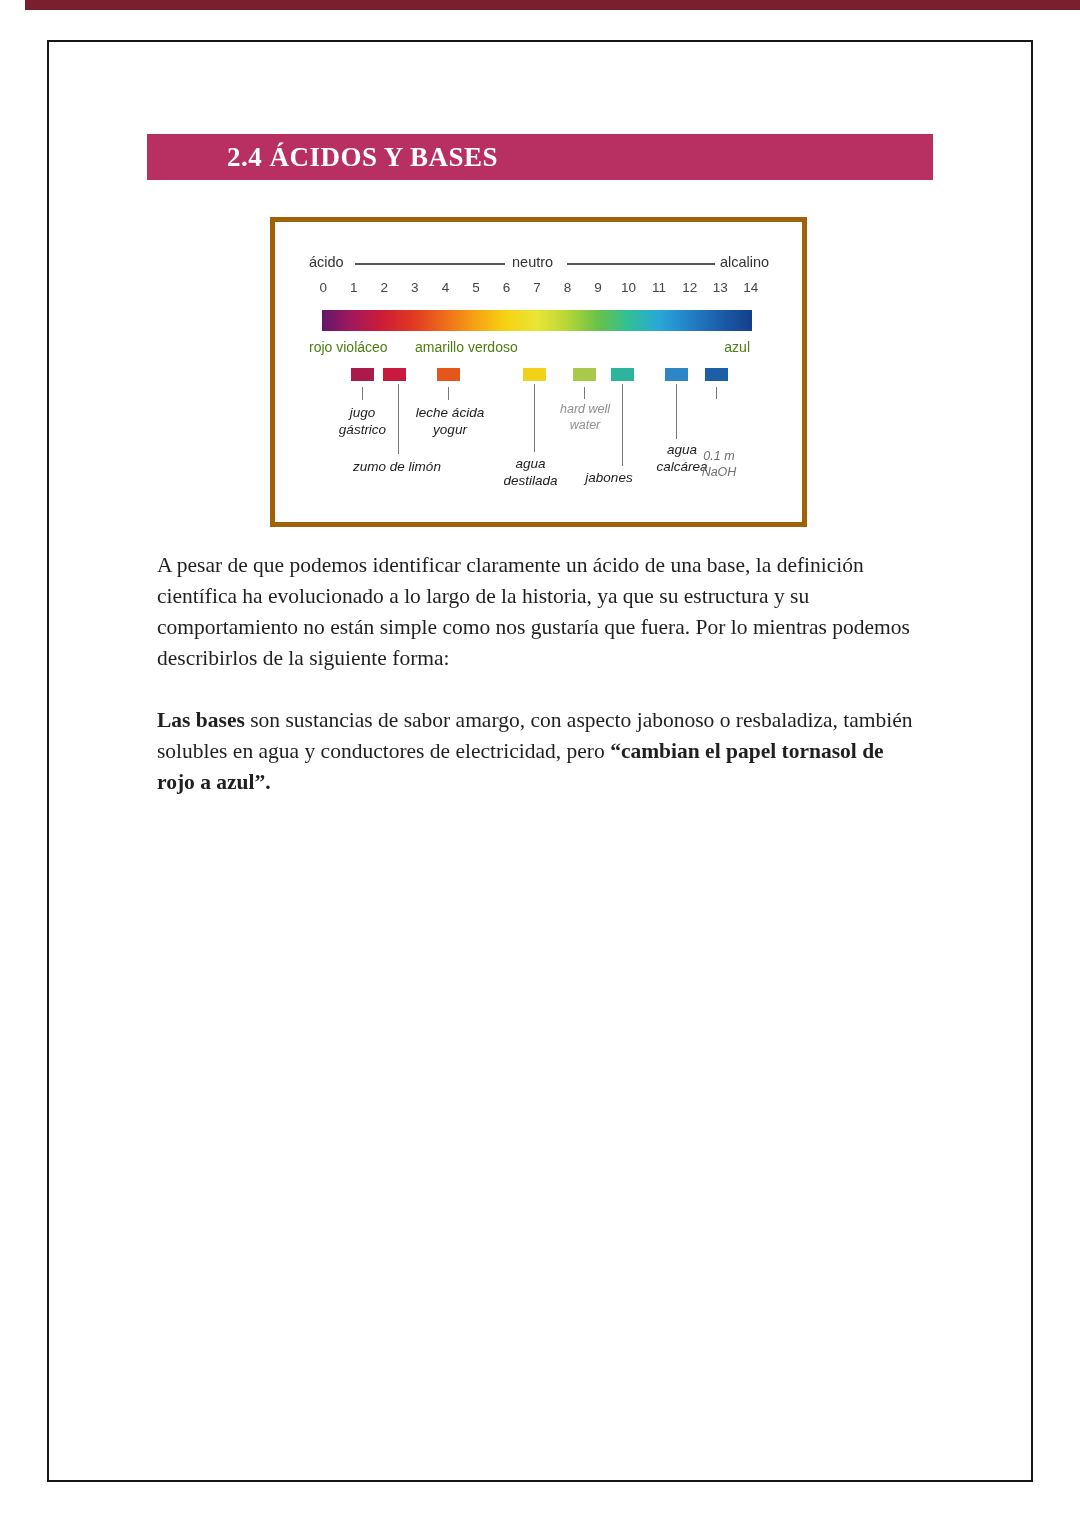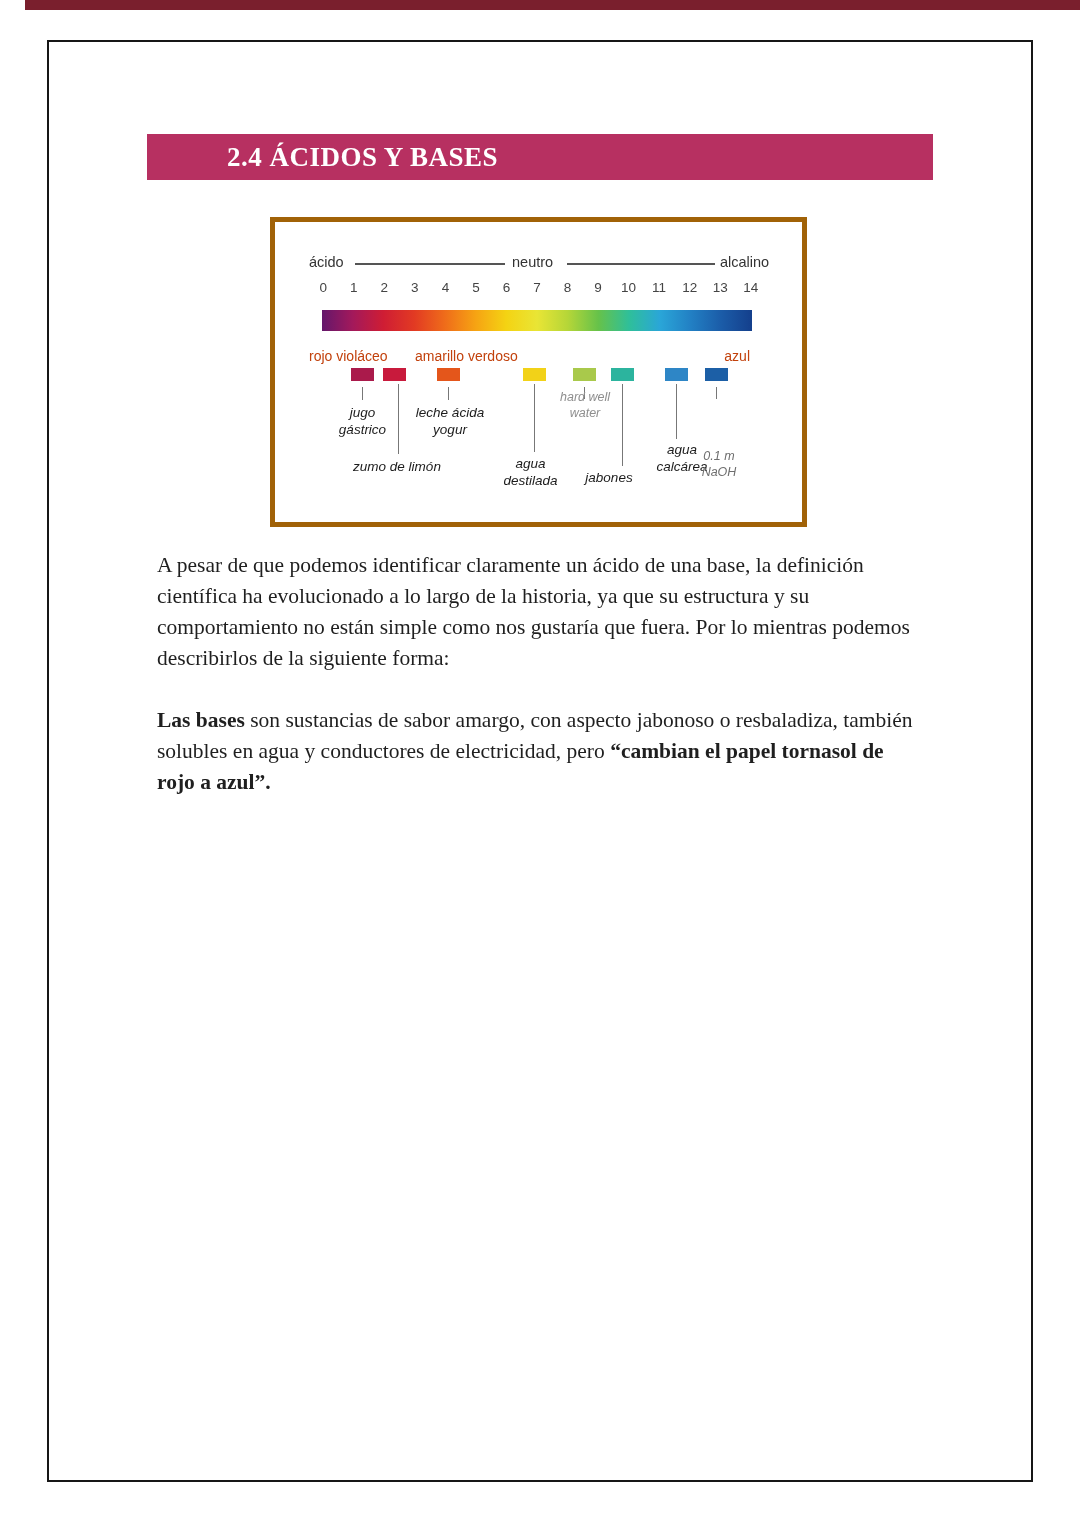--- a/index.html
+++ b/index.html
@@ -27,21 +27,21 @@
   }
   .flabel { position:absolute; font-size:14.5px; color:#333; }
   .hline { position:absolute; height:1.5px; background:#555; }
   .vline { position:absolute; width:1px; background:#777; }
   .tick-row {
     position:absolute; left:33px; top:58px; width:458px; display:flex;
     font-size:13.5px; color:#444;
   }
   .tick-row span { flex:1; text-align:center; }
   .grad-bar { position:absolute; left:47px; top:88px; width:430px; height:21px; }
-  .cname { position:absolute; top:126px; font-size:14px; color:#c2410c; }
+  .cname { position:absolute; top:117px; font-size:14px; color:#4d7c0f; }
   .swatch { position:absolute; top:146px; width:23px; height:13px; }
   .sub-label {
     position:absolute; font-size:13.5px; color:#1c1c1c; text-align:center;
     white-space:pre-line; line-height:1.25;font-style:italic;
   }
   .sub-label.gray { color:#8e8e8e; font-size:12.5px; }
   .sub-label.gray2 { color:#6e6e6e; font-size:12.5px; }
   .body-text {
     position:absolute; left:108px; top:508px; width:762px;
     font-size:21.5px; line-height:31px; color:#1f1f1f;
@@ -115,21 +115,21 @@
       <div class="vline" style="left:309px; top:165px; height:12px;"></div>
       <div class="vline" style="left:347px; top:162px; height:82px;"></div>
       <div class="vline" style="left:401px; top:162px; height:55px;"></div>
       <div class="vline" style="left:441px; top:165px; height:12px;"></div>
 
       <div class="sub-label" style="left:45px; top:183px; width:85px;">jugo
 gástrico</div>
       <div class="sub-label" style="left:130px; top:183px; width:90px;">leche ácida
 yogur</div>
       <div class="sub-label" style="left:58px; top:237px; width:128px;">zumo de limón</div>
-      <div class="sub-label gray" style="left:268px; top:168px; width:84px;">hard well
+      <div class="sub-label gray" style="left:268px; top:180px; width:84px;">hard well
 water</div>
       <div class="sub-label" style="left:213px; top:234px; width:85px;">agua
 destilada</div>
       <div class="sub-label" style="left:303px; top:248px; width:62px;">jabones</div>
       <div class="sub-label" style="left:372px; top:220px; width:70px;">agua
 calcárea</div>
       <div class="sub-label gray2" style="left:416px; top:183px; width:56px;margin-top:44px;">0.1 m
 NaOH</div>
 
     </div>

